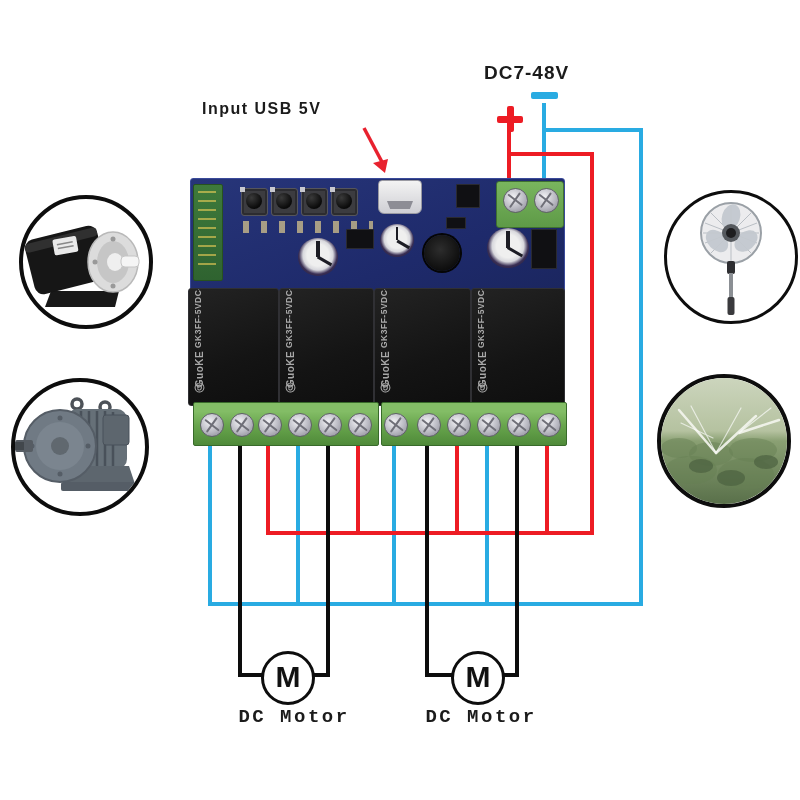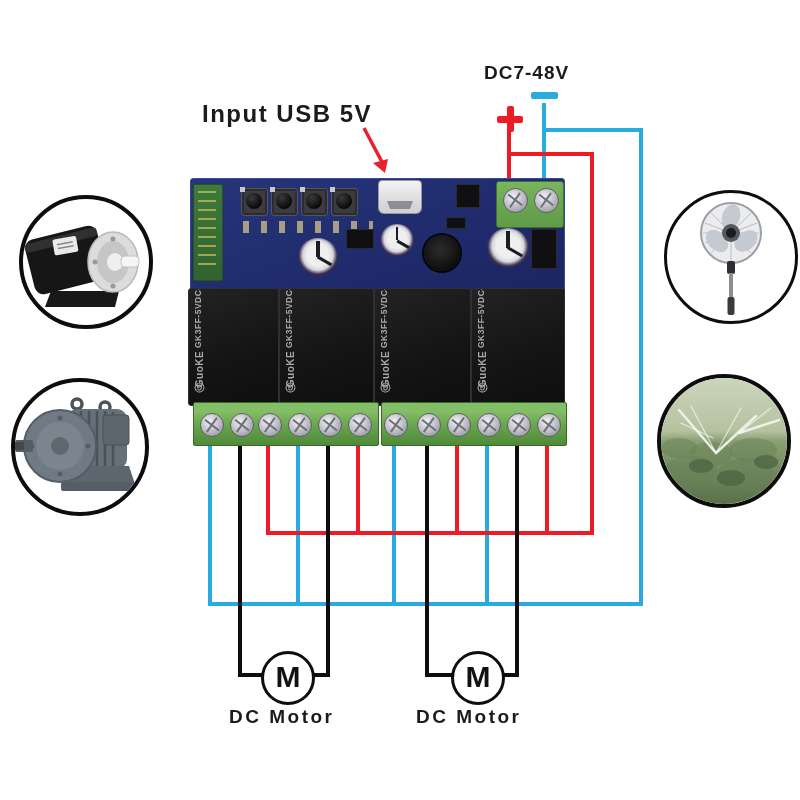--- a/index.html
+++ b/index.html
@@ -10,23 +10,23 @@
   
   .w{position:absolute;}
   .red{background:#ed1c24;}
   .blue{background:#29abe2;}
   .black{background:#0d0d0d;}
   .wv{width:4px;}
   .wh{height:4px;}
 
   
   .lbl{position:absolute;color:#1b1b1b;font-weight:bold;white-space:nowrap;}
-  .lbl-usb{left:202px;top:100px;font-size:24px;letter-spacing:1.5px;}
+  .lbl-usb{left:202px;top:100px;font-size:16px;letter-spacing:1.5px;}
   .lbl-supply{left:484px;top:62px;font-size:19px;letter-spacing:1px;}
-  .lbl-motor{width:130px;font-size:19px;letter-spacing:2.5px;top:706px;}
+  .lbl-motor{width:130px;text-align:center;font-size:19px;letter-spacing:2.5px;top:706px;font-family:Liberation Mono, monospace;}
 
   
   .plus-h{left:497px;top:116px;width:26px;height:7px;border-radius:2px;}
   .plus-v{left:507px;top:106px;width:7px;height:26px;border-radius:2px;}
   .minus{left:531px;top:92px;width:27px;height:7px;border-radius:2px;}
 
   
   .pcb{left:190px;top:178px;width:373px;height:225px;
        background:linear-gradient(160deg,#273579 0%,#1e2a6b 45%,#17214f 100%);
        border:1px solid #3a4a9a;border-radius:3px;z-index:2;}

